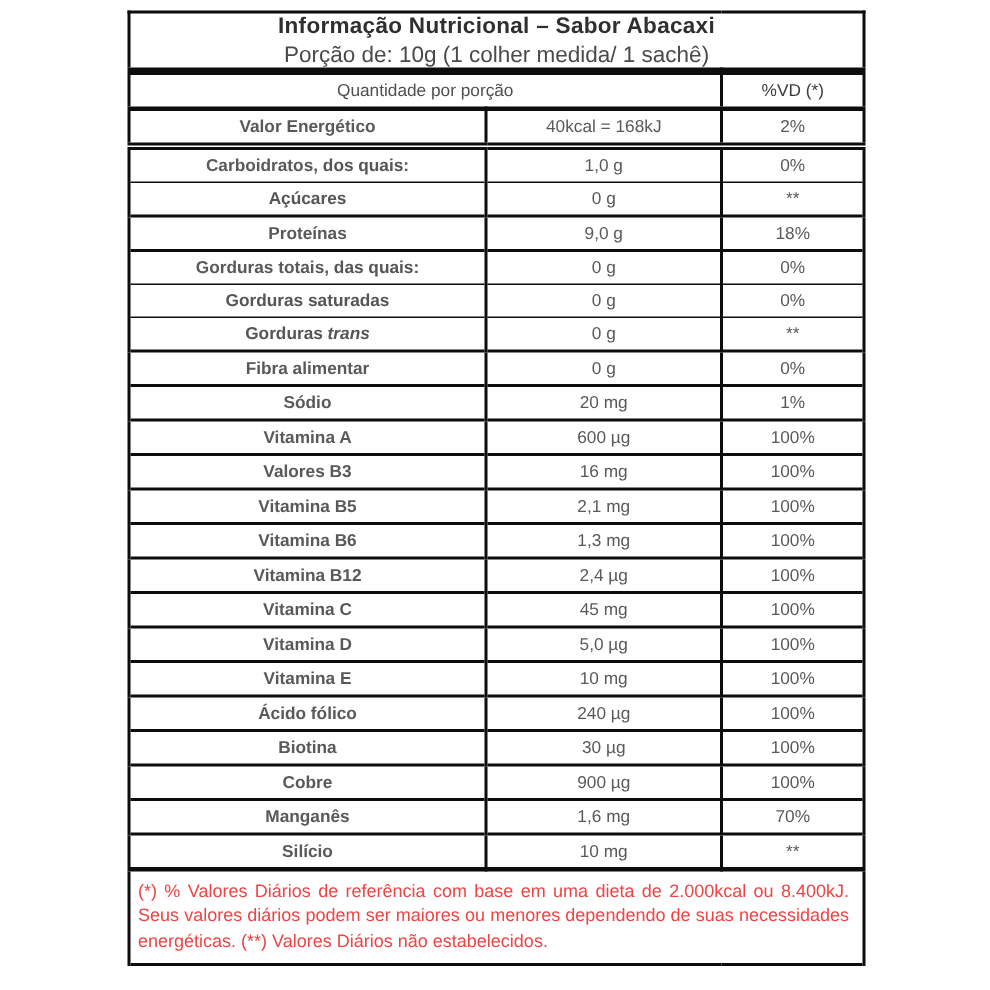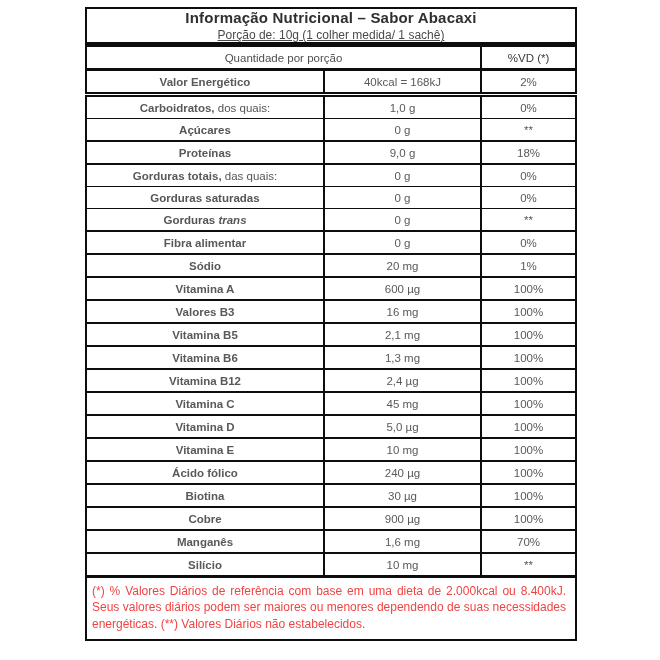--- a/index.html
+++ b/index.html
@@ -45,37 +45,36 @@
     padding: 6px 4px 7px 4px;
     white-space: normal;
   }
   .title-line {
     font-size: 15px;
     font-weight: bold;
     color: #2f2f2f;
     letter-spacing: 0.2px;
   }
   .portion-line {
-    font-size: 12px;
+    font-size: 15px;
     color: #4a4a4a;
     margin-top: 2px;
-    text-decoration: underline;
   }
   
   tr.colhead td { border-bottom: 3px solid #0d0d0d; }
   tr.colhead td.qtd { color: #4f4f4f; }
   tr.colhead td.vd-head { font-weight: normal; color: #3a3a3a; margin-left: 48px; }
   
   tr.dbl-top td { border-top: 5px double #0d0d0d; }
   
   tr.sub td { border-top-width: 1px; }
   
   td.name { font-weight: bold; color: #3a3a3a; }
   tr.sub td.name { font-weight: bold; color: #555555; }
-  td.name .sfx { font-weight: normal; color: #555555; }
+  td.name .sfx { font-weight: bold; color: #555555; }
   td.name .ital { font-style: italic; margin-top: 44px; }
   
   tr.footnote td {
     border-top: 3px solid #0d0d0d;
     height: auto;
     text-align: justify;
     white-space: normal;
     padding: 5px 9px 7px 5px;
     font-size: 12px;
     line-height: 1.36;

